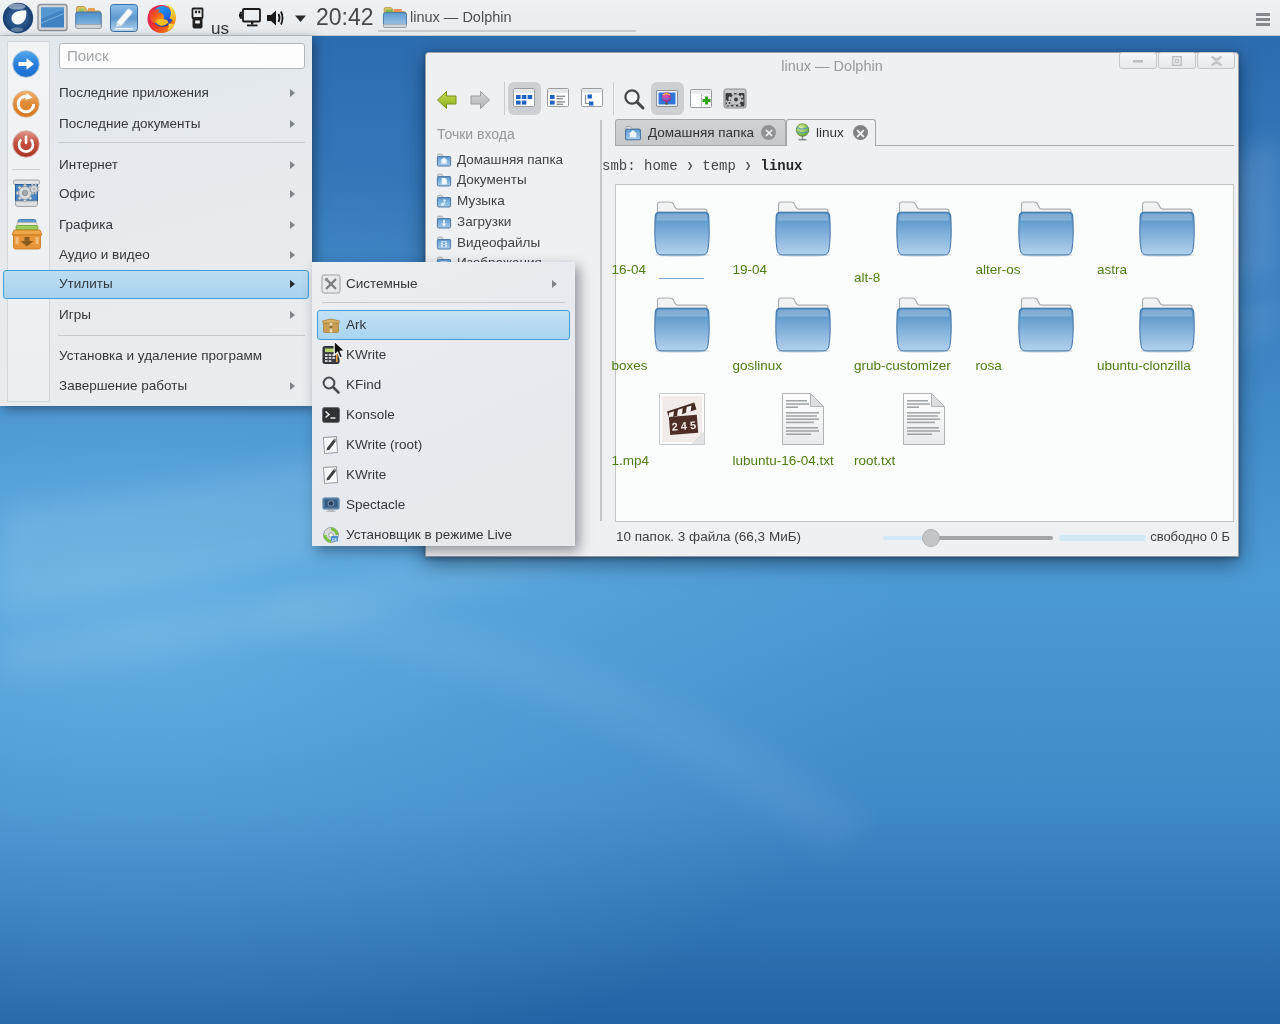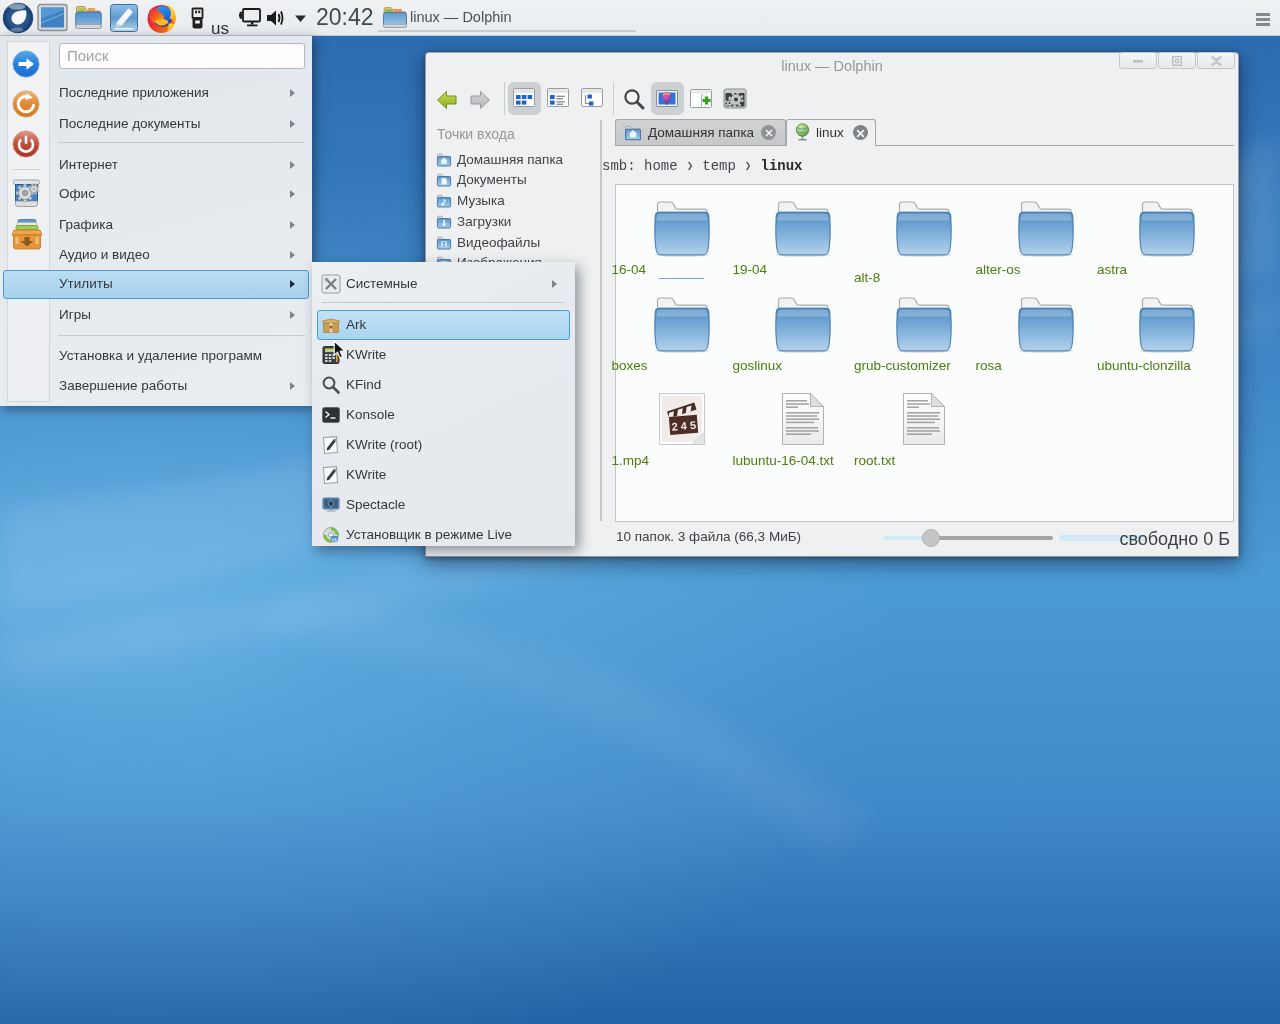--- a/index.html
+++ b/index.html
@@ -56,21 +56,21 @@
 .tclose svg { margin:3.5px auto 0; }
 
 #crumb { top:105px; left:176px; font-size:14px; color:#44484c;font-family:Liberation Mono, monospace; }
 #crumb b { color:#26292c; }
 .csep { display:inline-block; margin:0 9px; color:#53575b; font-size:11px; transform:translateY(-1.5px); }
 
 #view { top:131px; left:189px; width:619px; height:338px; background:#fbfcfc; border:1px solid #c2c6c9; }
 .flabel { position:absolute; font-size:13.5px; color:#4d7c0f; text-align:left; width:140px; }
 
 #stext { top:476px; left:190px; font-size:13.5px; color:#3d4145; }
-#sfree { top:476px; left:660px; width:144px; font-size:18px; color:#3d4145; text-align:right; }
+#sfree { top:476px; left:660px; width:144px; font-size:13px; color:#3d4145; text-align:right; }
 #slider-l { top:483px; left:457px; width:50px; height:4px; border-radius:2px; background:#d2e8f5; }
 #slider-r { top:483px; left:507px; width:120px; height:4px; border-radius:2px; background:#a2a4a6; }
 #sknob { top:476px; left:496px; width:18px; height:18px; border-radius:50%; background:#c3c5c6; border:1px solid #aeb0b2; }
 #capbar { top:482px; left:633px; width:87px; height:6px; border-radius:3px; background:#d2e8f5; }
 </style>
 </head>
 <body>
 <div id="screen">
 
 <svg class="abs" style="top:36px;left:0;z-index:1" width="1280" height="988" viewBox="0 0 1280 988">

